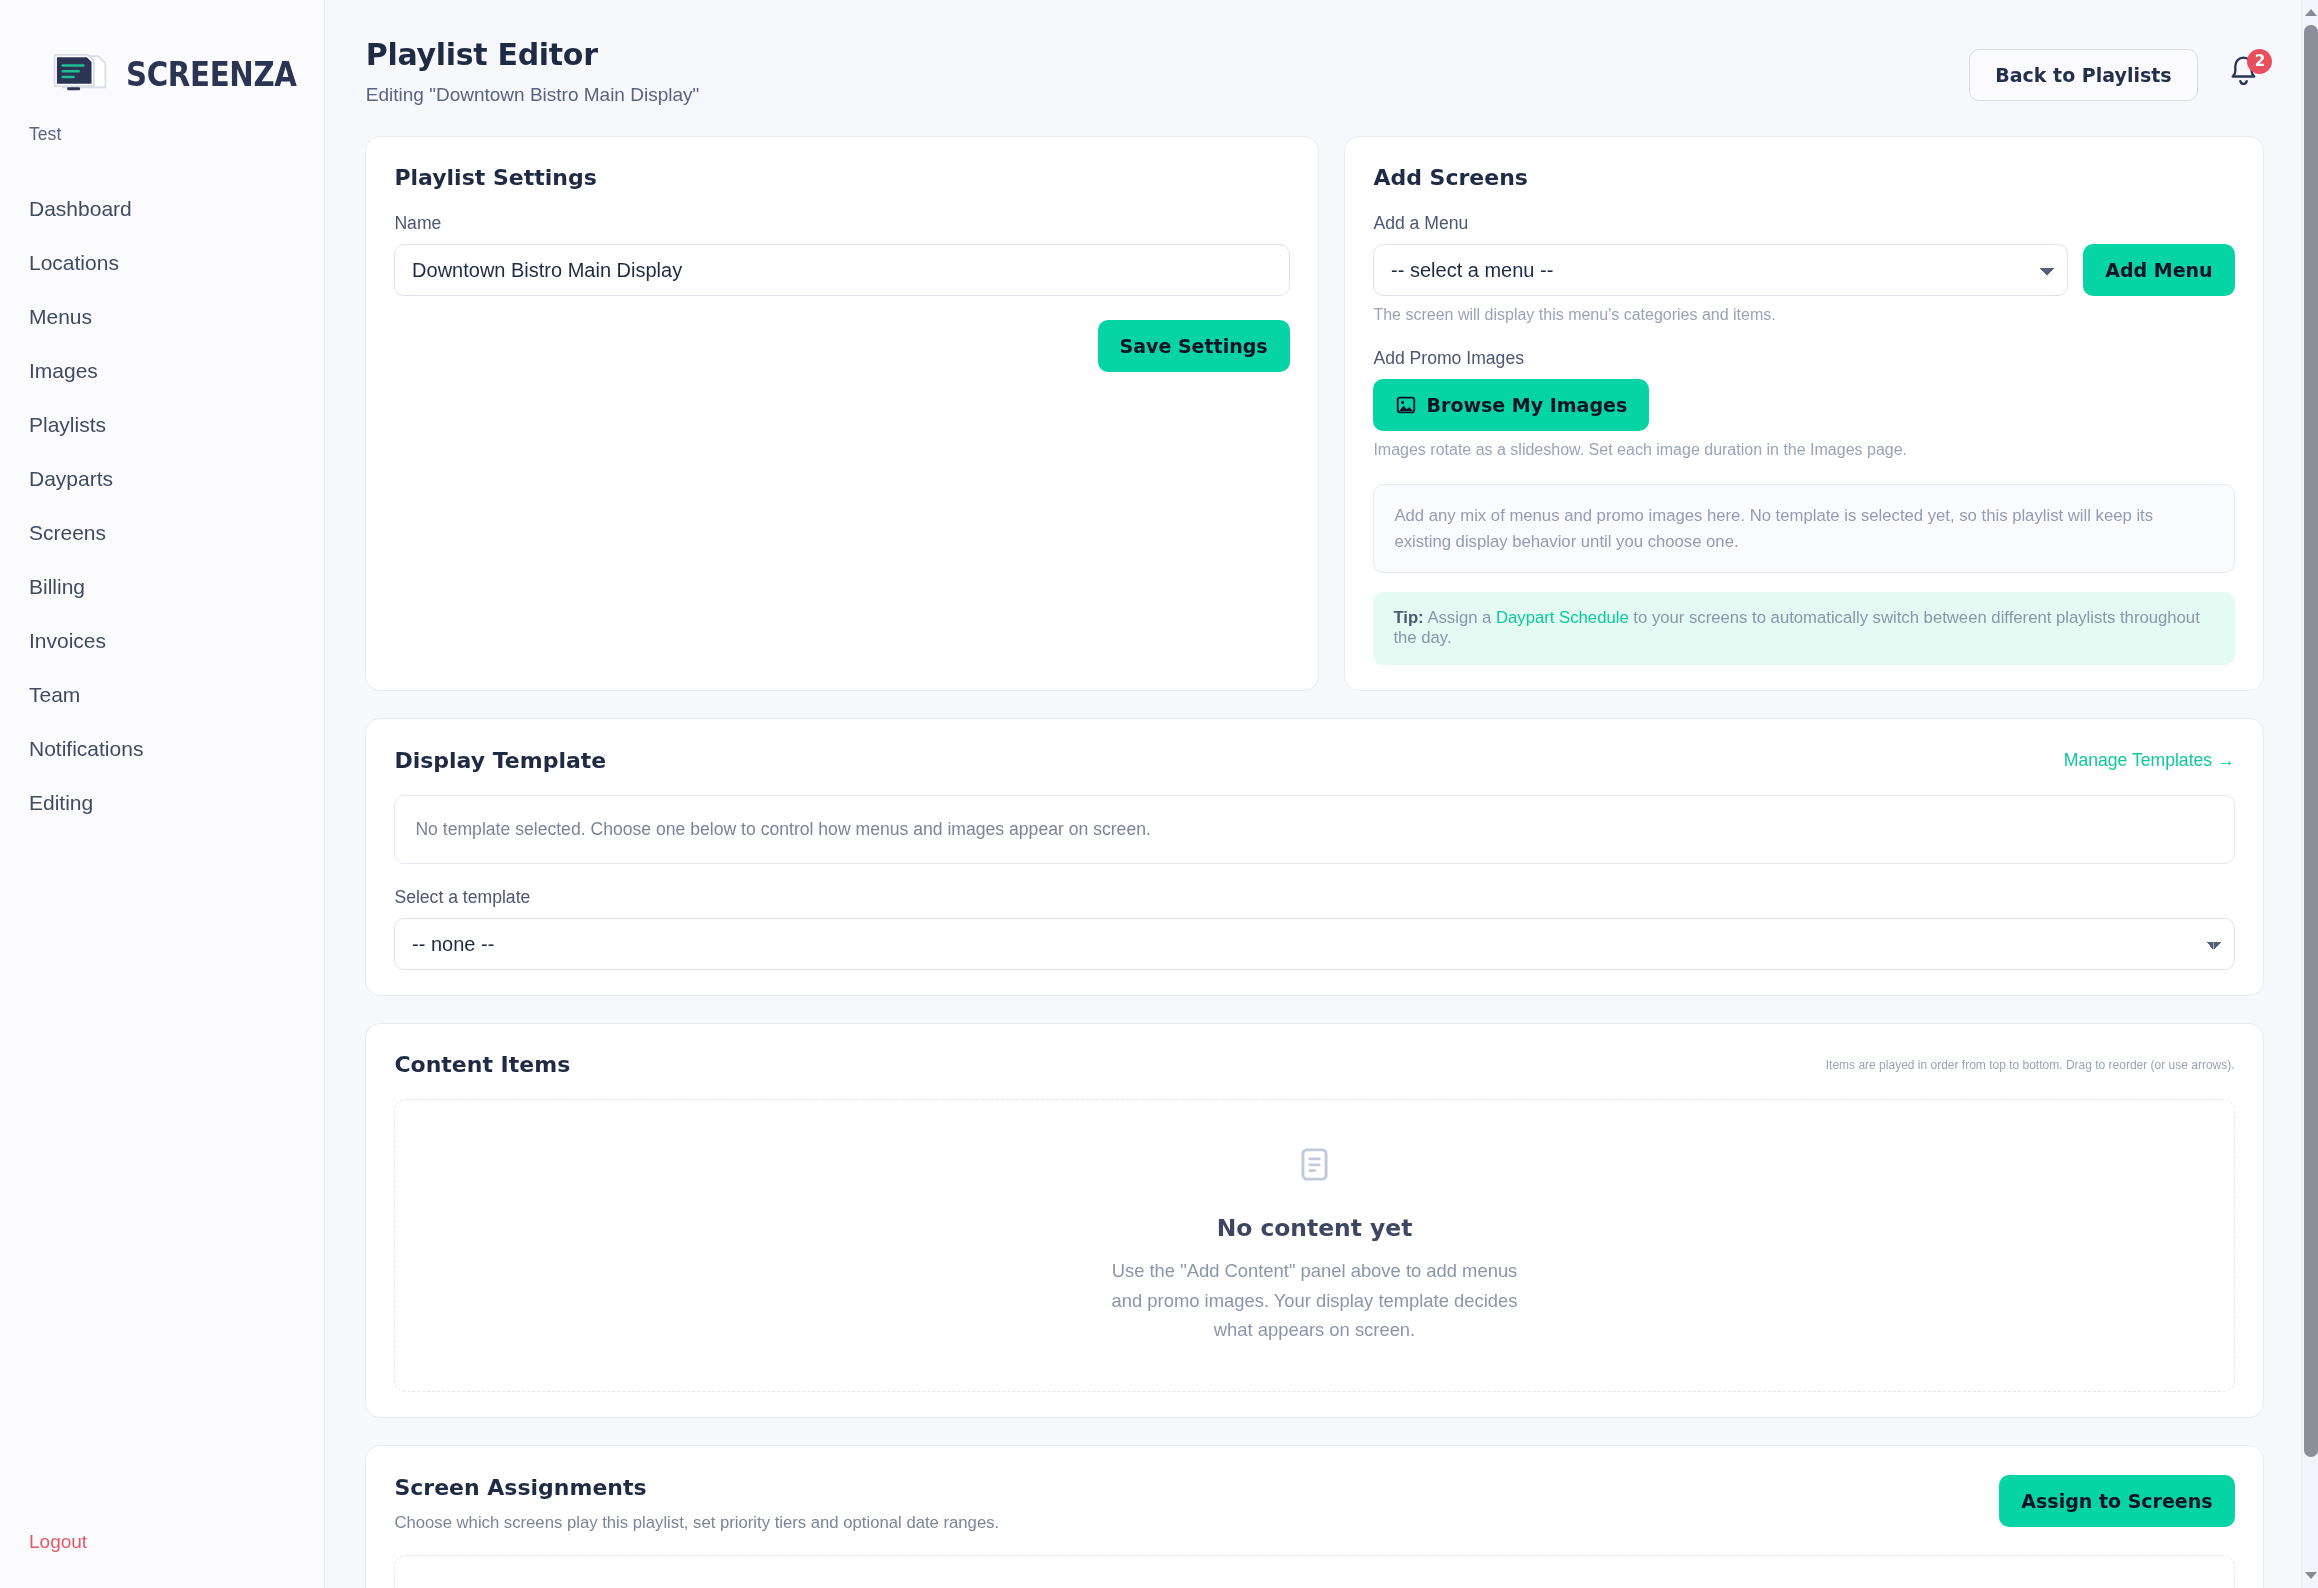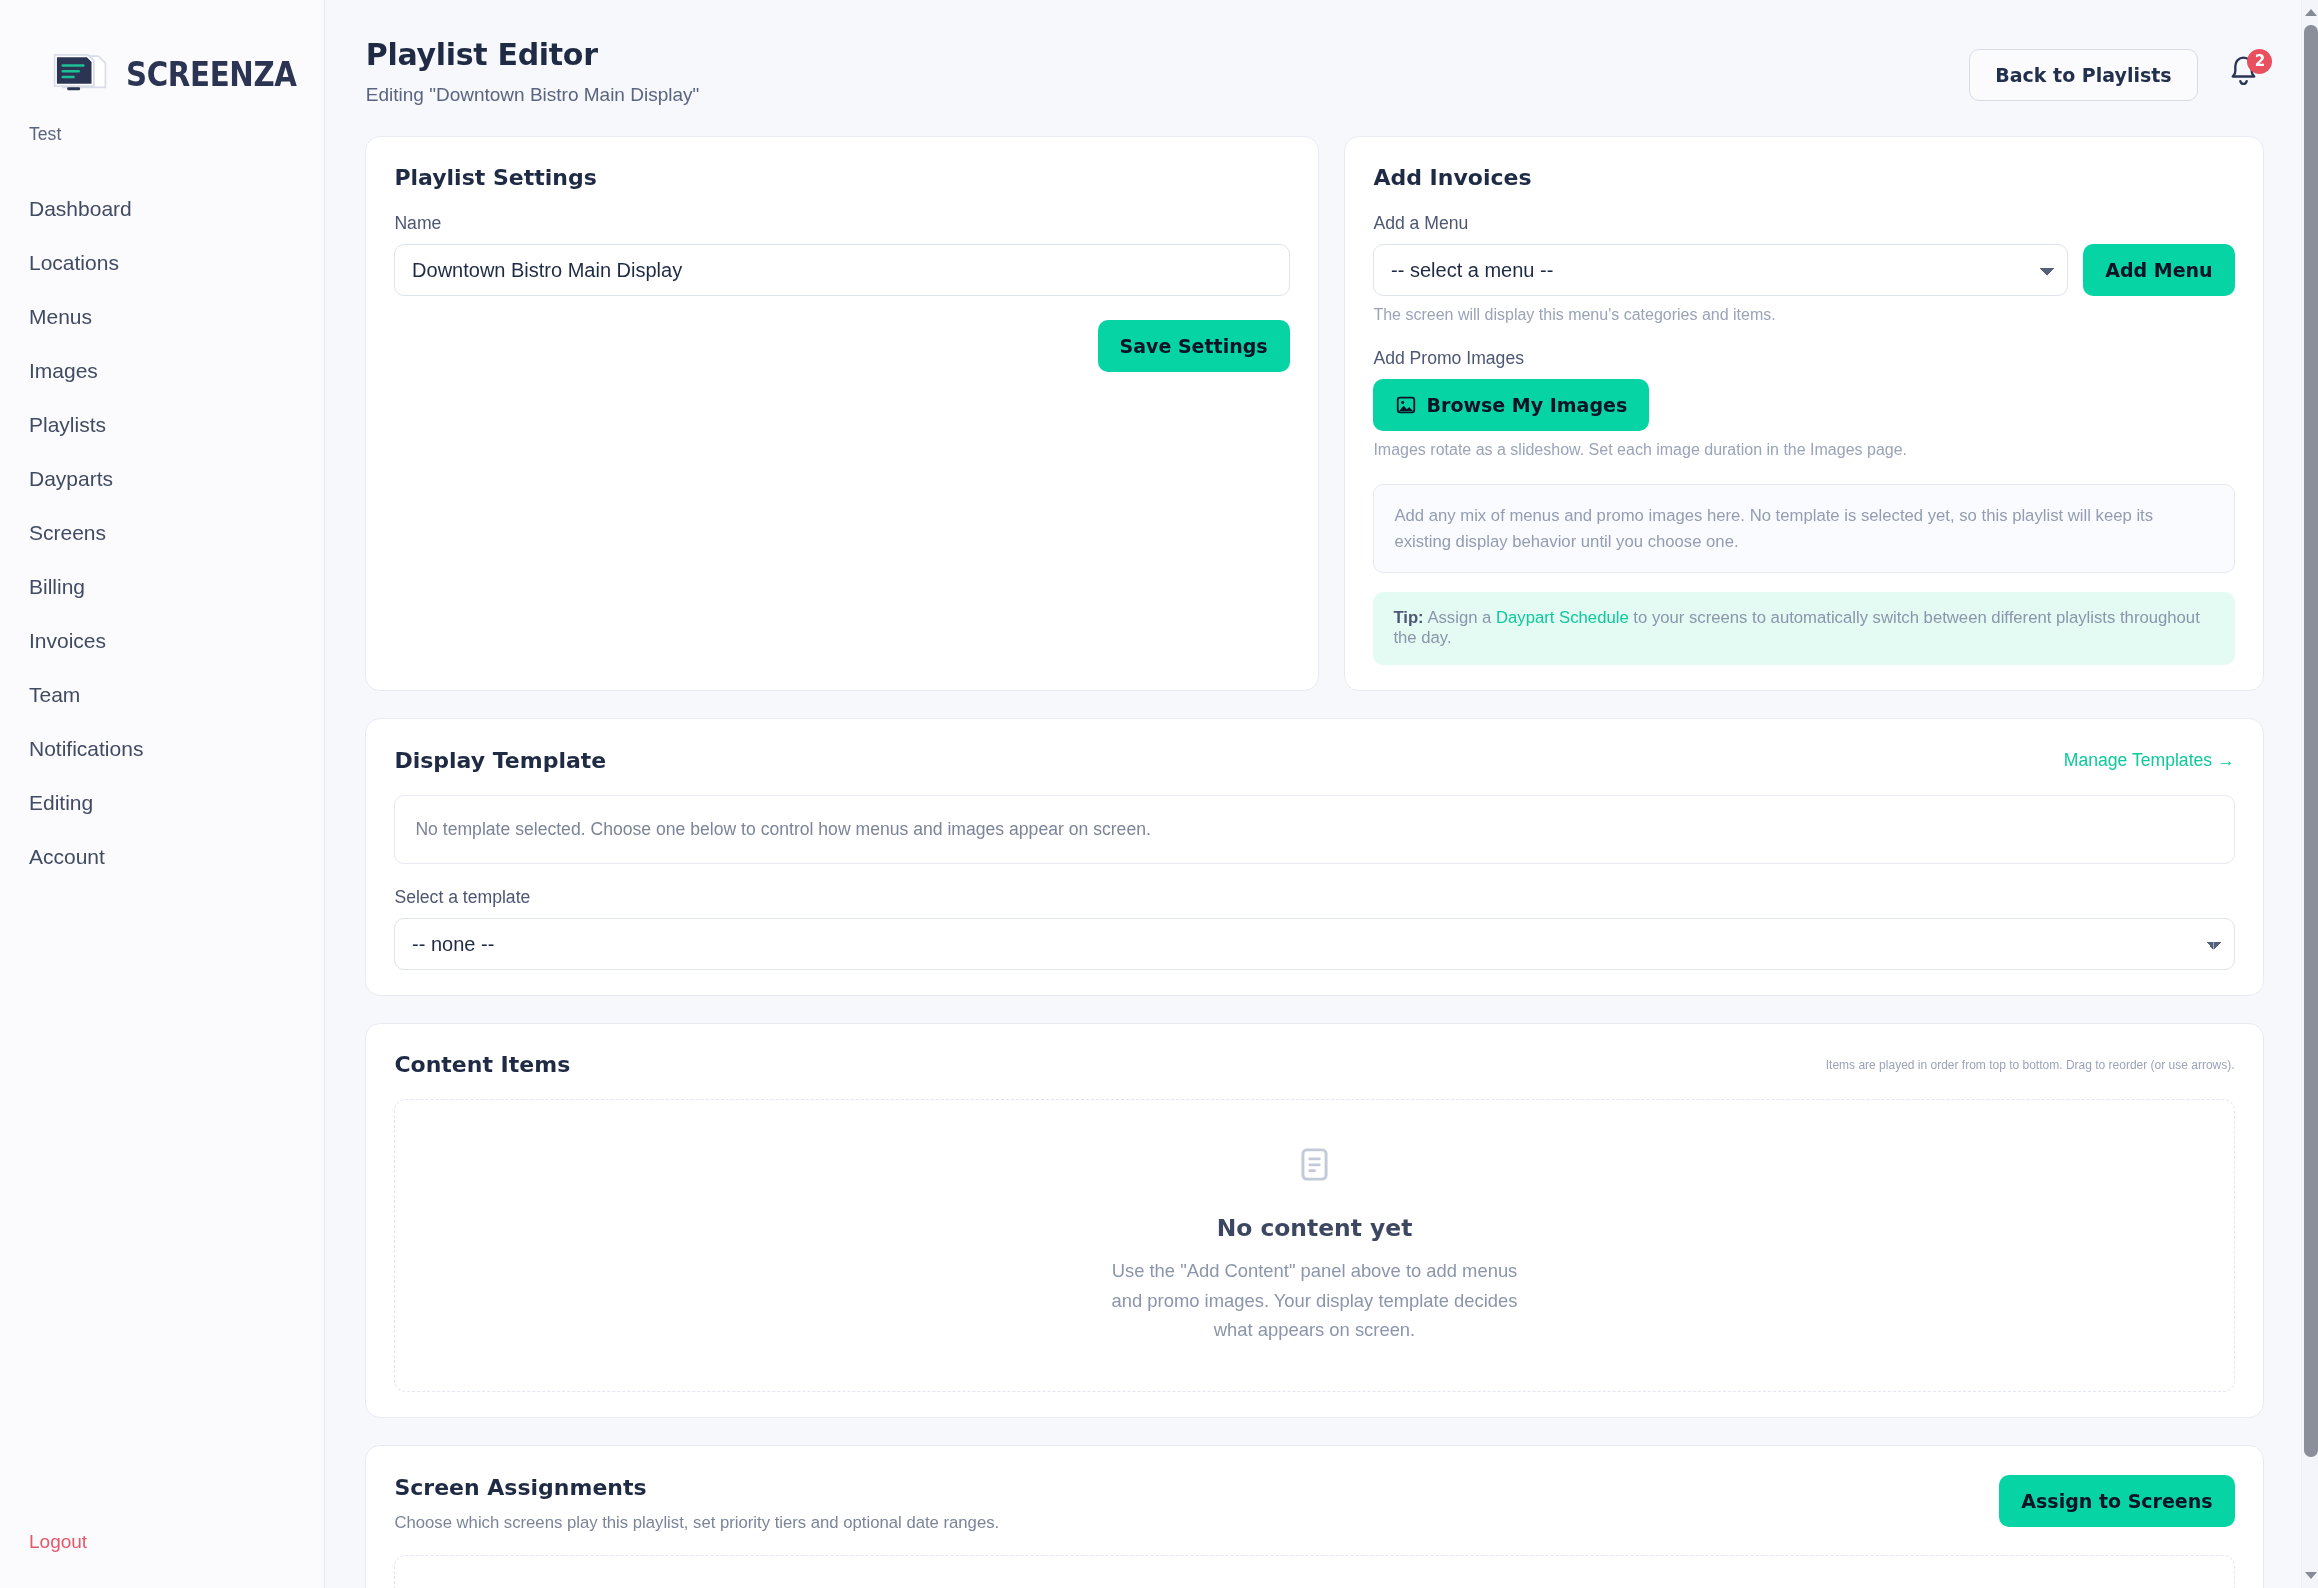--- a/index.html
+++ b/index.html
@@ -315,21 +315,20 @@
     <a class="nav-item">Menus</a>
     <a class="nav-item">Images</a>
     <a class="nav-item">Playlists</a>
     <a class="nav-item">Dayparts</a>
     <a class="nav-item">Screens</a>
     <a class="nav-item">Billing</a>
     <a class="nav-item">Invoices</a>
     <a class="nav-item">Team</a>
     <a class="nav-item">Notifications</a>
     <a class="nav-item">Editing</a>
-    <a class="nav-item">Account</a>
   </nav>
 
   <a class="logout">Logout</a>
 </aside>
 
 <main class="main">
 
   <div class="page-head">
     <div>
       <div class="page-title">Playlist Editor</div>
@@ -352,21 +351,21 @@
     <section class="card card-left">
       <div class="card-h">Playlist Settings</div>
       <div class="field-label">Name</div>
       <input class="input" type="text" value="Downtown Bistro Main Display" style="">
       <div class="save-row">
         <button class="btn-green">Save Settings</button>
       </div>
     </section>
 
     <section class="card card-right">
-      <div class="card-h">Add Invoices</div>
+      <div class="card-h">Add Screens</div>
 
       <div class="field-label">Add a Menu</div>
       <div class="menu-row">
         <select class="select">
           <option>-- select a menu --</option>
         </select>
         <button class="btn-green">Add Menu</button>
       </div>
       <div class="hint">The screen will display this menu's categories and items.</div>
 

